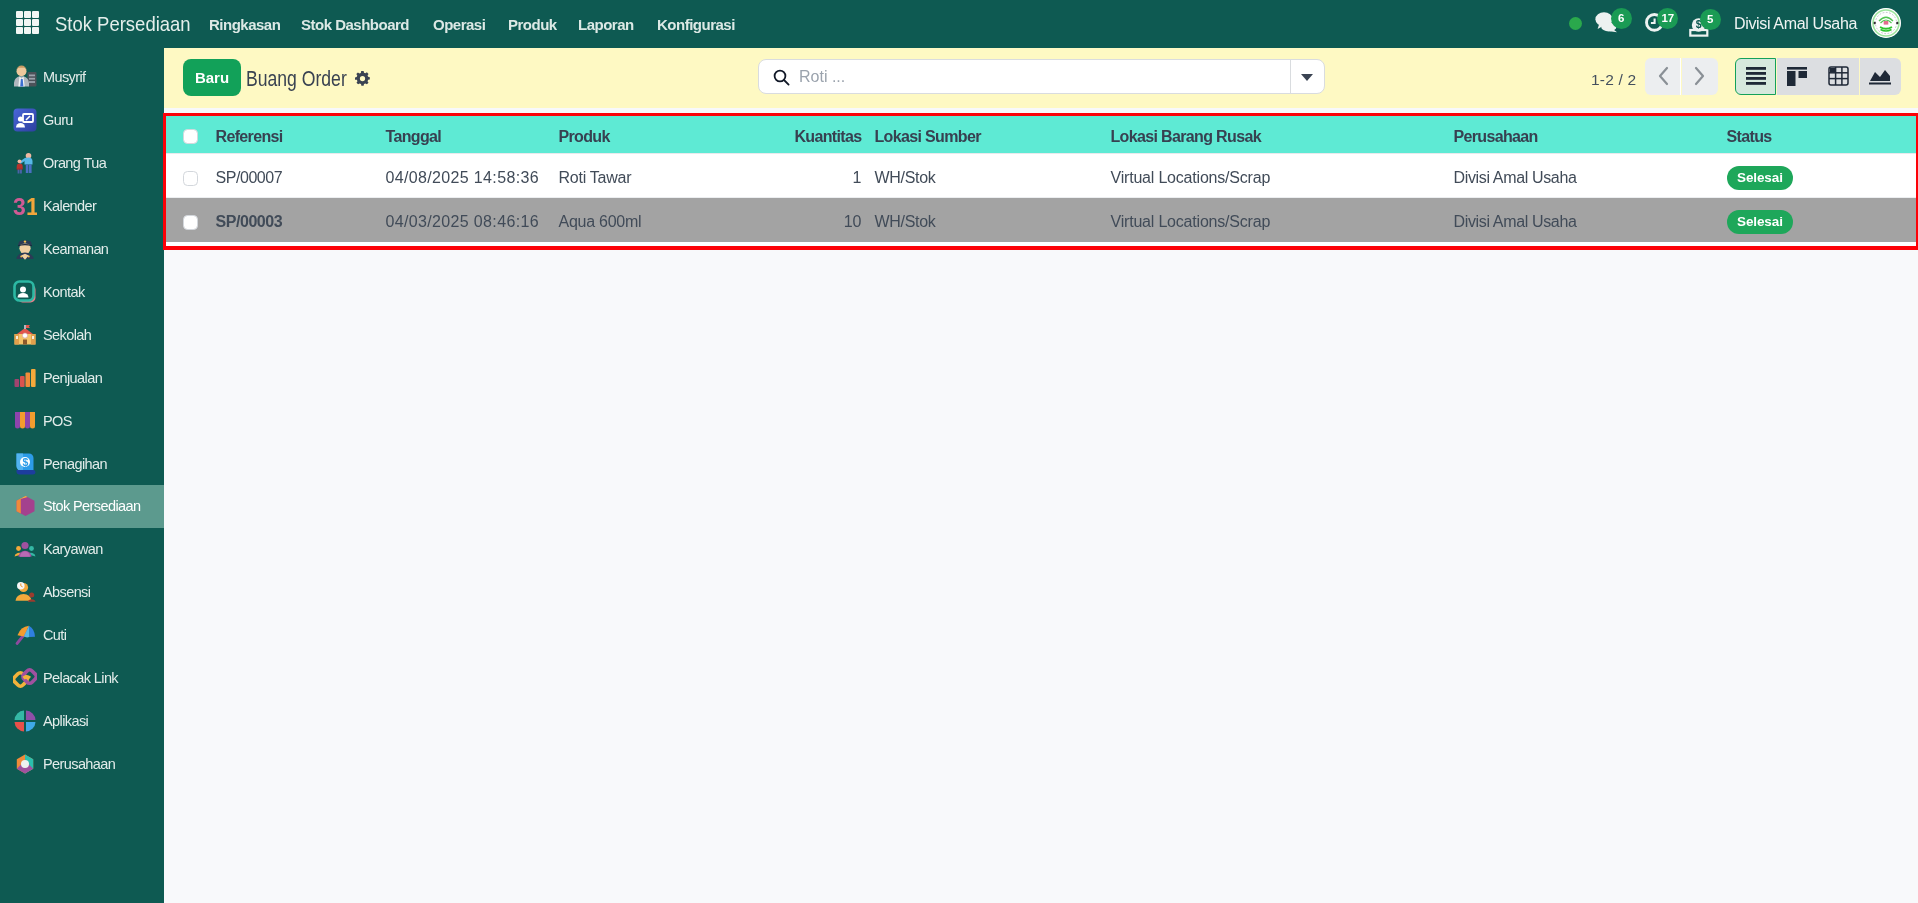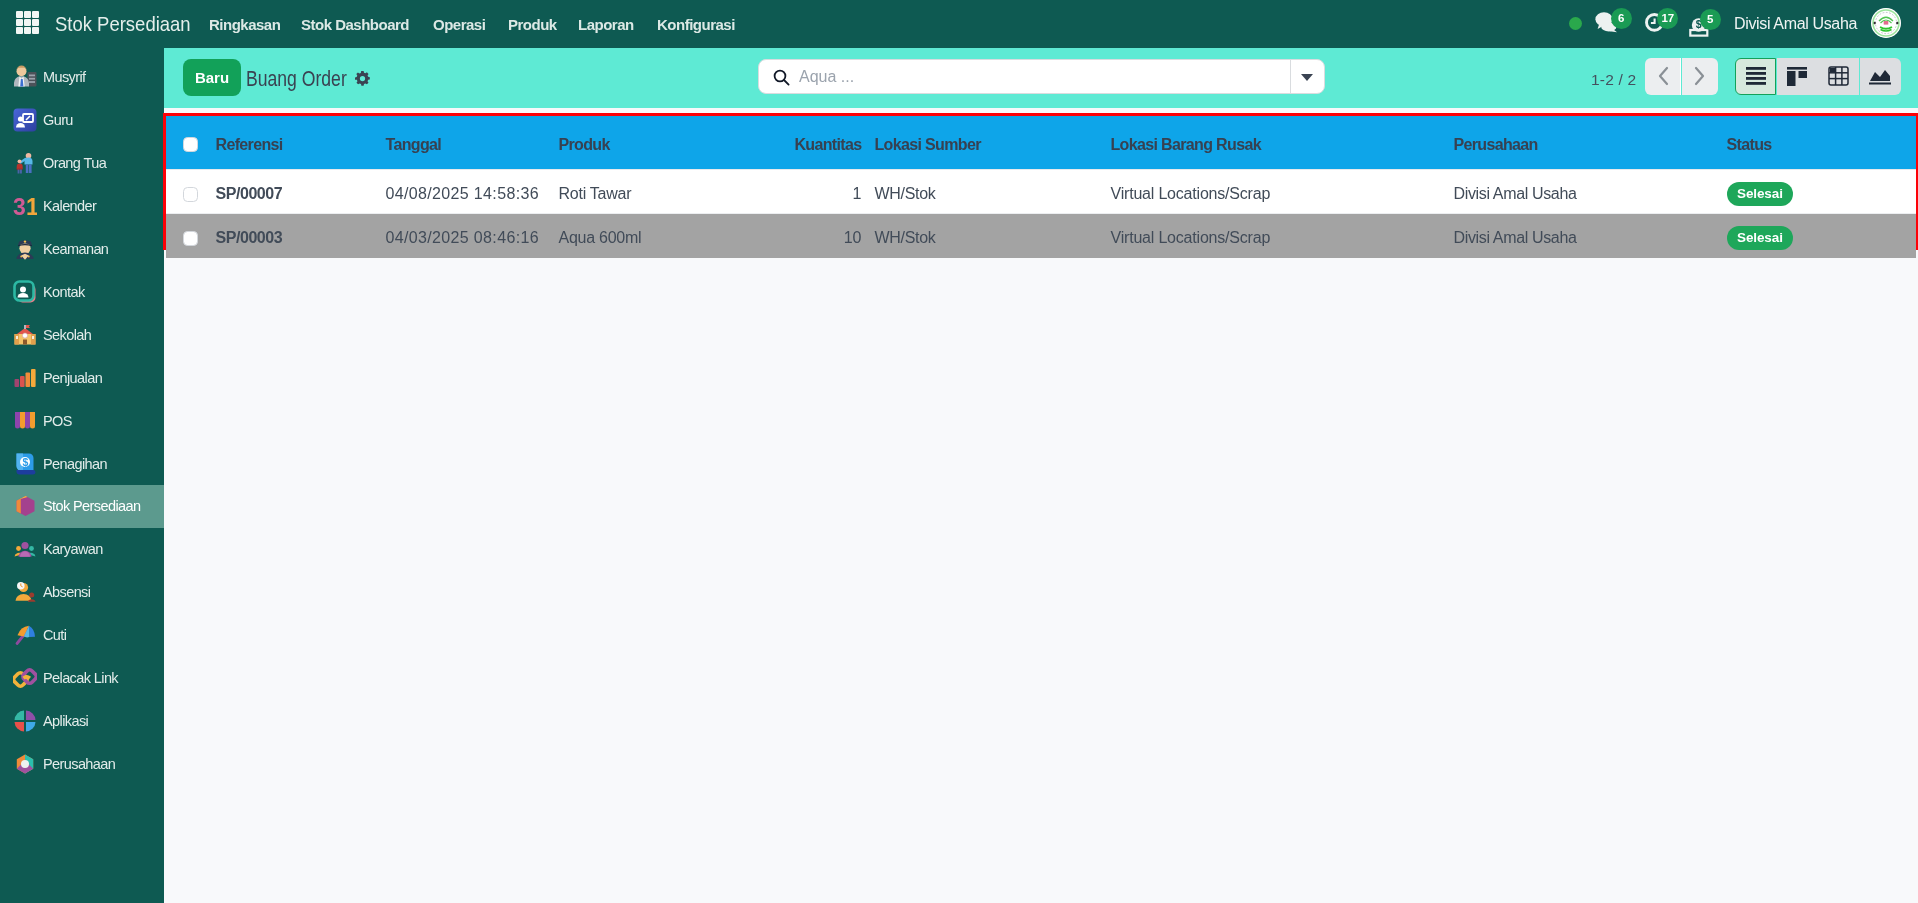--- a/index.html
+++ b/index.html
@@ -22,21 +22,21 @@
 
 
 .sidebar { position:absolute; left:0; top:48px; width:164px; height:855px; background:#0e5a52; z-index:4; }
 .sitem { position:relative; height:42.95px; display:flex; align-items:center; color:#e2ecea; font-size:14.5px; letter-spacing:-0.6px; }
 .sitem.active { background:#5c9a8e; color:#fff; }
 .sitem .sic { position:absolute; left:13px; top:50%; transform:translateY(-50%); width:24px; height:24px; }
 .sitem .slabel { position:absolute; left:43px; white-space:nowrap; }
 
 
 .main { position:absolute; left:164px; top:48px; width:1754px; height:855px; background:#f8f9fb; }
-.cpanel { position:absolute; left:0; top:0; width:1754px; height:60px; background:#5eead4; }
+.cpanel { position:absolute; left:0; top:0; width:1754px; height:60px; background:#fef9c3; }
 .btn-new { position:absolute; left:19px; top:11px; width:58px; height:37px; background:#12a159; color:#fff; font-weight:700; font-size:15px; border:none; border-radius:8px; text-align:center; line-height:37px; }
 .vtitle { position:absolute; left:82px; top:0; height:64px; line-height:62px; font-size:22px; color:#3a4352; transform:scaleX(0.8); transform-origin:0 50%; }
 .gear { position:absolute; left:191px; top:23px; width:15px; height:15px; }
 
 .searchbox { position:absolute; left:594px; top:10.5px; width:567px; height:35px; background:#fff; border:1px solid #d9dcdf; border-radius:8px; }
 .searchbox .mag { position:absolute; left:14px; top:9px; }
 .searchbox .ph { position:absolute; left:40px; top:0; line-height:34px; color:#9ba3ad; font-size:16px; }
 .searchbox .divline { position:absolute; right:33px; top:0; width:1px; height:33px; background:#d9dcdf; }
 .searchbox .caret { position:absolute; right:11px; top:14px; width:0; height:0; border-left:6px solid transparent; border-right:6px solid transparent; border-top:7px solid #3a4352; }
 
@@ -47,21 +47,21 @@
 .vbtn { position:absolute; top:9.5px; width:41px; height:37px; background:#dcdee1; display:flex; align-items:center; justify-content:center; }
 .vb1 { left:1571px; border-radius:6px 0 0 6px; background:#d6e8dd; border:1px solid #13a15a; }
 .vb2 { left:1612.5px; }
 .vb3 { left:1654px; }
 .vb4 { left:1695.5px; border-radius:0 6px 6px 0; }
 
 
 .redrect { position:absolute; left:-1.5px; top:64.5px; width:1756px; height:137px; border:3px solid #fd0107; border-bottom-width:4px; z-index:6; background:#fff; }
 table.list { border-collapse:collapse; table-layout:fixed; width:1750px; font-size:16px; color:#374151; }
 table.list th, table.list td { padding:5px 4px 0 9px; white-space:nowrap; overflow:hidden; }
-table.list thead tr { height:54px; background:#0ea5e9; }
+table.list thead tr { height:38px; background:#5eead4; }
 table.list thead th { font-weight:700; text-align:left; border-bottom:1px solid #e8eaed; letter-spacing:-0.65px; }
 table.list tbody tr { height:44px; color:#414b58; }
 table.list tbody tr.r1 { background:#fff; border-bottom:1px solid #eceef0; }
 table.list tbody tr.r2 { background:#a3a3a3; }
 td.num, table.list thead th.num { text-align:right; }
 .cbx { width:15px; height:15px; border:1px solid #d3d7dc; border-radius:4.5px; background:#fff; margin-left:8.5px; }
 .statusbadge { display:inline-block; height:24px; line-height:24px; padding:0 10.5px; background:#1ea75a; border-radius:12.5px; color:#fff; font-weight:700; font-size:13.5px; letter-spacing:-0.1px; }
 </style>
 </head>
 <body>
@@ -323,21 +323,21 @@
     <div class="btn-new">Baru</div>
     <div class="vtitle">Buang Order</div>
     <svg class="gear" viewBox="0 0 16 16">
         <path fill="#3a4352" d="M8 0l1.2 0 .4 1.8 1.5.6 1.6-1 1.7 1.7-1 1.6.6 1.5 1.8.4v2.4l-1.8.4-.6 1.5 1 1.6-1.7 1.7-1.6-1-1.5.6-.4 1.8H6.8l-.4-1.8-1.5-.6-1.6 1-1.7-1.7 1-1.6-.6-1.5L0 9.2V6.8l1.8-.4.6-1.5-1-1.6L3.1 1.6l1.6 1 1.5-.6L6.6 0 8 0zm0 5.2A2.8 2.8 0 1 0 8 10.8 2.8 2.8 0 0 0 8 5.2z"></path>
       </svg>
     <div class="searchbox">
       <svg class="mag" width="17" height="17" viewBox="0 0 17 17">
           <circle cx="7" cy="7" r="5.4" fill="none" stroke="#111827" stroke-width="1.8"></circle>
           <line x1="11" y1="11" x2="15.6" y2="15.6" stroke="#111827" stroke-width="1.8" stroke-linecap="round"></line>
         </svg>
-      <div class="ph">Aqua ...</div>
+      <div class="ph">Roti ...</div>
       <div class="divline"></div>
       <div class="caret"></div>
     </div>
     <div class="pagertxt">1-2 / 2</div>
     <div class="pgbtn pg-prev">
         <svg width="12" height="20" viewBox="0 0 12 20">
           <path d="M10 2 L3 10 L10 18" fill="none" stroke="#8a9096" stroke-width="2.2" stroke-linecap="round" stroke-linejoin="round"></path>
         </svg>
       </div>
     <div class="pgbtn pg-next">
@@ -410,21 +410,21 @@
           <th>Lokasi Barang Rusak</th>
           <th>Perusahaan</th>
           <th>Status</th>
         </tr>
       </thead>
       <tbody>
         <tr class="r1">
           <td>
               <div class="cbx"></div>
             </td>
-          <td style="font-weight:700;letter-spacing:-0.45px">SP/00007</td>
+          <td style="font-weight:400;letter-spacing:-0.45px">SP/00007</td>
           <td style="letter-spacing:0.35px">04/08/2025 14:58:36</td>
           <td style="letter-spacing:-0.25px">Roti Tawar</td>
           <td class="num">1</td>
           <td style="letter-spacing:-0.3px">WH/Stok</td>
           <td style="letter-spacing:-0.2px">Virtual Locations/Scrap</td>
           <td style="letter-spacing:-0.35px">Divisi Amal Usaha</td>
           <td><span class="statusbadge">Selesai</span></td>
         </tr>
         <tr class="r2">
           <td>

